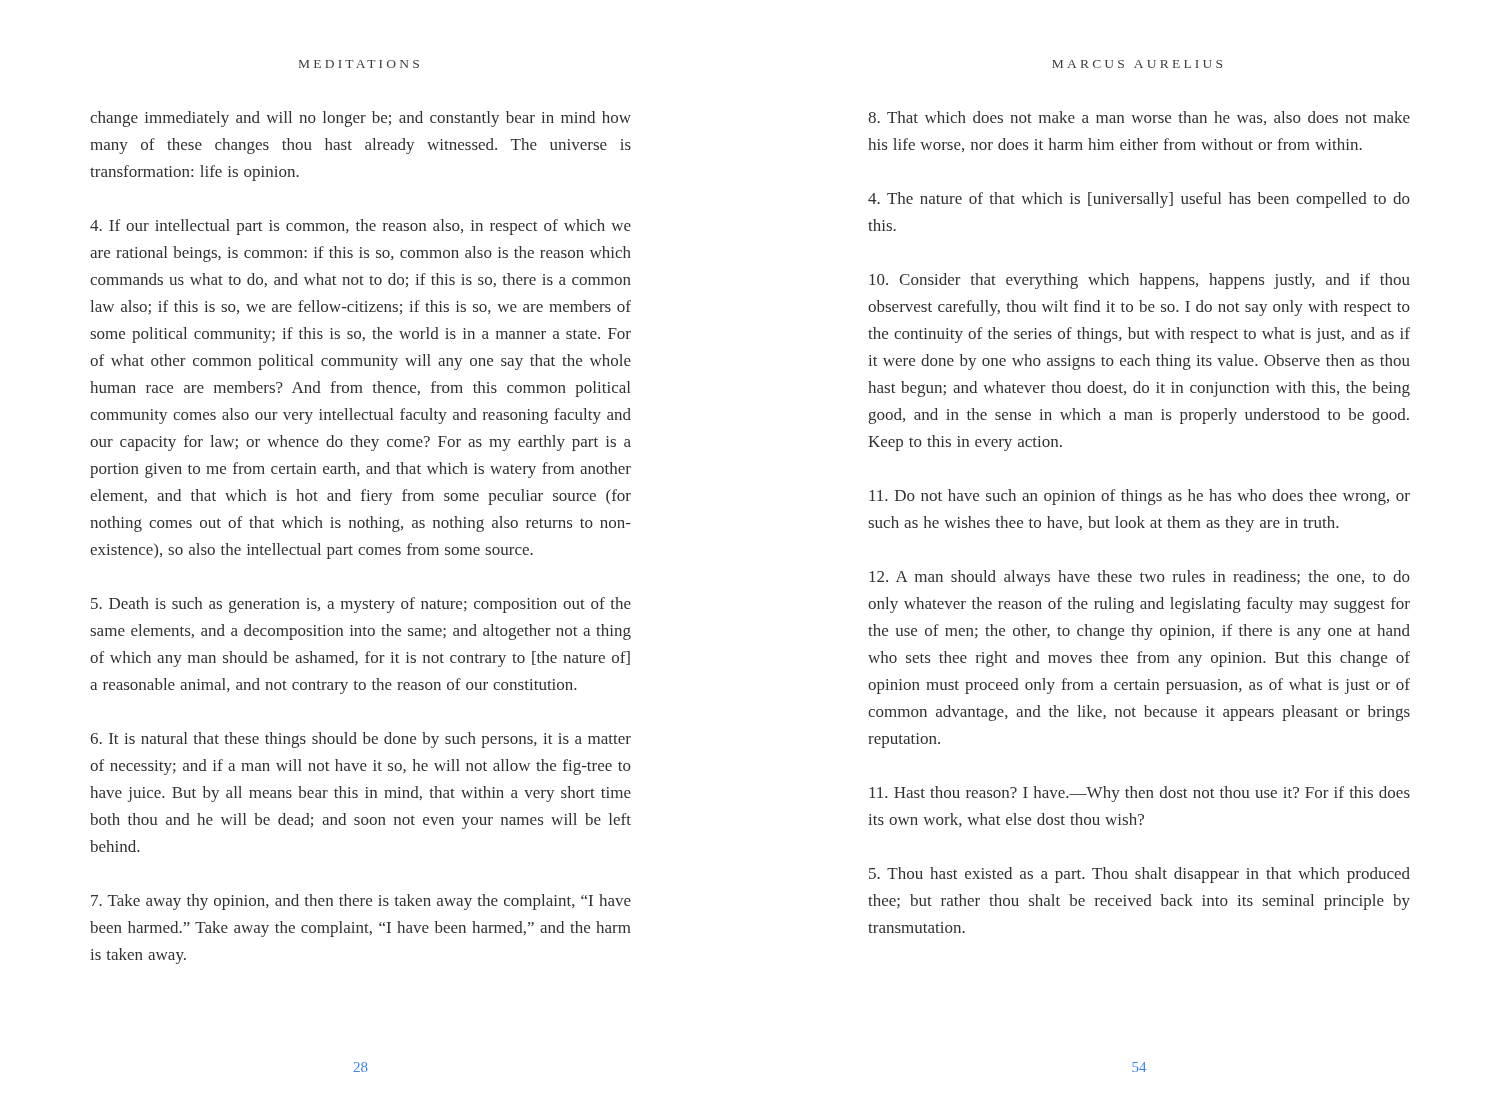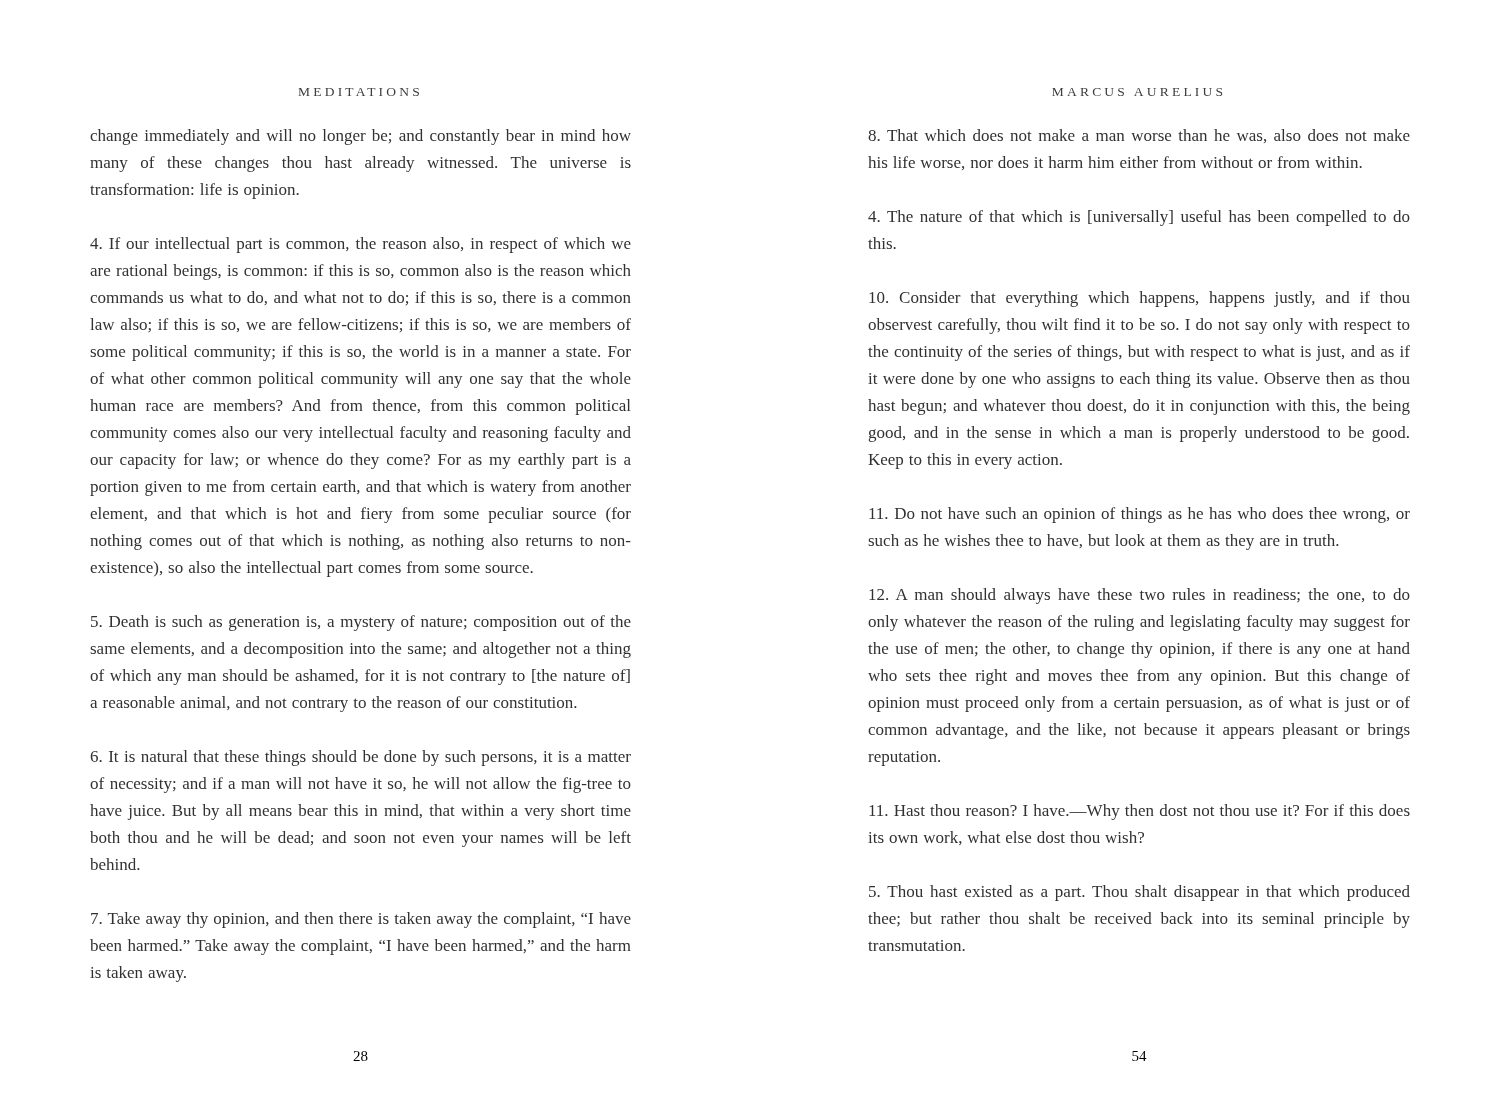--- a/index.html
+++ b/index.html
@@ -21,45 +21,45 @@
     background: #ffffff;
   }
   .page {
     position: absolute;
     top: 0;
     height: 100%;
   }
   .page-left  { left: 90px;  width: 541px; }
   .page-right { left: 868px; width: 542px; }
   .running-head {
-    margin-top: 84px;
+    margin-top: 56px;
     text-align: center;
     font-size: 13.5px;
     letter-spacing: 3.2px;
     color: #3c3c3c;
   }
   .page-body {
-    margin-top: 22px;
+    margin-top: 32px;
     font-size: 17px;
     line-height: 27px;
     text-align: justify;
     color: #313131;
   }
   .page-body p.para {
     margin: 0 0 27px 0;
     word-spacing: 0.04em;
   }
   .folio {
     position: absolute;
-    bottom: 40px;
+    bottom: 29px;
     left: 0;
     right: 0;
     text-align: center;
     font-size: 15px;
-    color: #000000;
+    color: #3b82f6;
   }
 </style>
 </head>
 <body>
 
 <div class="book-spread">
 
   <div class="page page-left">
     <div class="running-head">MEDITATIONS</div>
     <div class="page-body">

